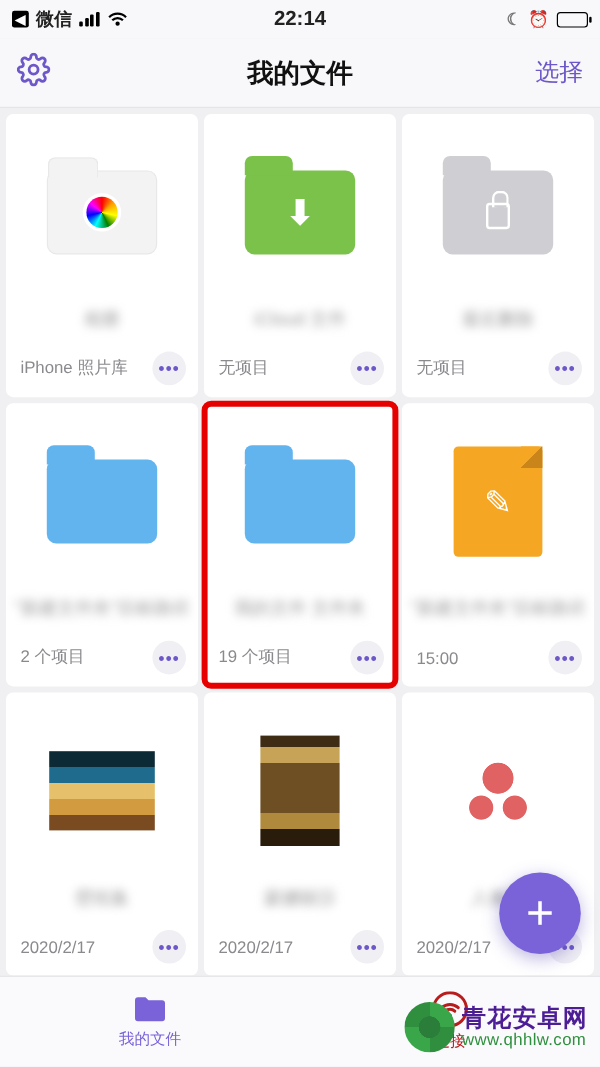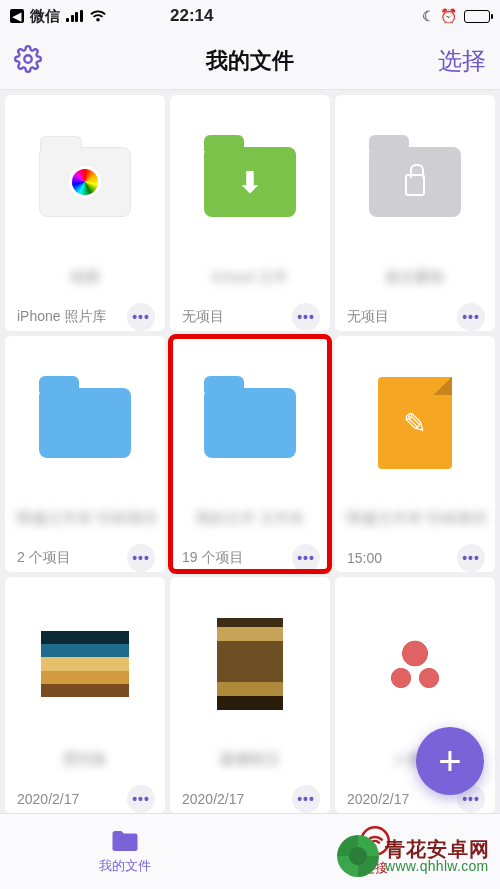--- a/index.html
+++ b/index.html
@@ -19,21 +19,21 @@
     height: 32px;
     display: flex;
     align-items: center;
     padding: 0 10px;
     font-size: 15px;
     font-weight: 600;
     background: #f8f8fa;
   }
   .status-left, .status-right { display: flex; align-items: center; gap: 6px; }
   .status-left  { flex: 1; justify-content: flex-start; }
-  .status-center{ flex: 1; text-align: left; font-size: 17px; font-weight: 700; }
+  .status-center{ flex: 1; text-align: center; font-size: 17px; font-weight: 700; }
   .status-right { flex: 1; justify-content: flex-end; }
   .back-box { background:#000; color:#fff; width:14px; height:14px; display:flex; align-items:center; justify-content:center; font-size:11px; border-radius:2px;}
   .signal-bars { display:flex; align-items:flex-end; gap:1.5px; height:12px;}
   .signal-bars span { width:3px; background:#000; border-radius:1px;}
   .signal-bars span:nth-child(1){height:4px;} .signal-bars span:nth-child(2){height:7px;}
   .signal-bars span:nth-child(3){height:10px;} .signal-bars span:nth-child(4){height:12px;}
   .wifi-ic svg { display:block; }
   .moon { font-size:14px; color:#777;}
   .alarm-ic { font-size:14px; }
   .battery { width:26px; height:13px; border:1.5px solid #000; border-radius:3px; position:relative;}
@@ -46,21 +46,21 @@
     display:flex;
     align-items:center;
     padding: 0 14px;
     background:#f8f8fa;
     border-bottom:1px solid #e5e5e8;
   }
   .nav-left, .nav-right { flex:1; display:flex; align-items:center; }
   .nav-right { justify-content:flex-end; }
   .nav-title { flex:0 0 auto; font-size:22px; font-weight:600; color:#111; }
   .gear-btn svg { color:#6e57c8; }
-  .select-btn { color:#6e57c8; font-size:24px; }
+  .select-btn { color:#6e57c8; font-size:20px; }
 
   
   .grid {
     display:grid;
     grid-template-columns: repeat(3, 1fr);
     gap:5px;
     padding:5px;
   }
   .tile {
     background:#fff;
@@ -87,21 +87,21 @@
     display:flex;
     align-items:center;
     justify-content:center;
     line-height:1.2;
   }
   .tile-name.blur { filter: blur(4px); color:#999; }
   .tile-footer {
     display:flex;
     align-items:center;
     justify-content:space-between;
-    padding:6px 10px 0 12px;
+    padding:6px 10px 10px 12px;
   }
   .tile-meta { font-size:14px; color:#8a8a8e; }
   .more-btn {
     width:28px; height:28px; border-radius:14px; background:#efeff4;
     display:flex; align-items:center; justify-content:center; color:#6e57c8;
     font-weight:700; letter-spacing:1px; font-size:14px;
   }
   .highlight {
     outline: 5px solid #e60000;
     outline-offset:-3px;
@@ -206,21 +206,21 @@
   }
   .watermark .wlogo {
     width:42px;height:42px;border-radius:50%;
     background:
       radial-gradient(circle at 50% 50%, #2a7e3a 0 30%, transparent 31%),
       conic-gradient(#3aa64a 0 25%, #2f8f3e 0 50%, #3aa64a 0 75%, #2f8f3e 0);
   }
   .watermark .wtext {
     display:flex; flex-direction:column; line-height:1;
   }
-  .watermark .wtext .cn { color:#7f1d1d; font-size:20px; font-weight:700; letter-spacing:1px;}
+  .watermark .wtext .cn { color:#4c1d95; font-size:20px; font-weight:700; letter-spacing:1px;}
   .watermark .wtext .url{ color:#2f8f3e; font-size:14px; letter-spacing:.3px;}
 </style>
 </head>
 <body>
 
 <div class="status-bar">
   <div class="status-left">
     <span class="back-box">◀</span>
     <span>微信</span>
     <span class="signal-bars">

